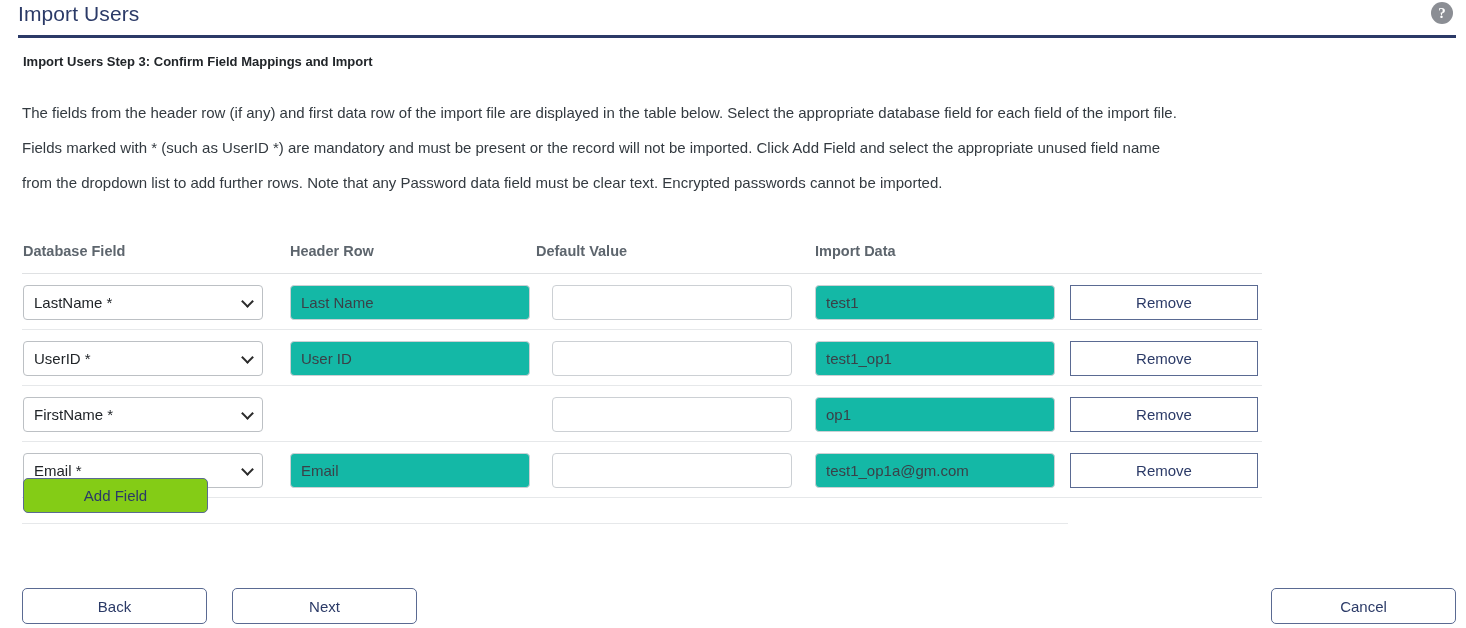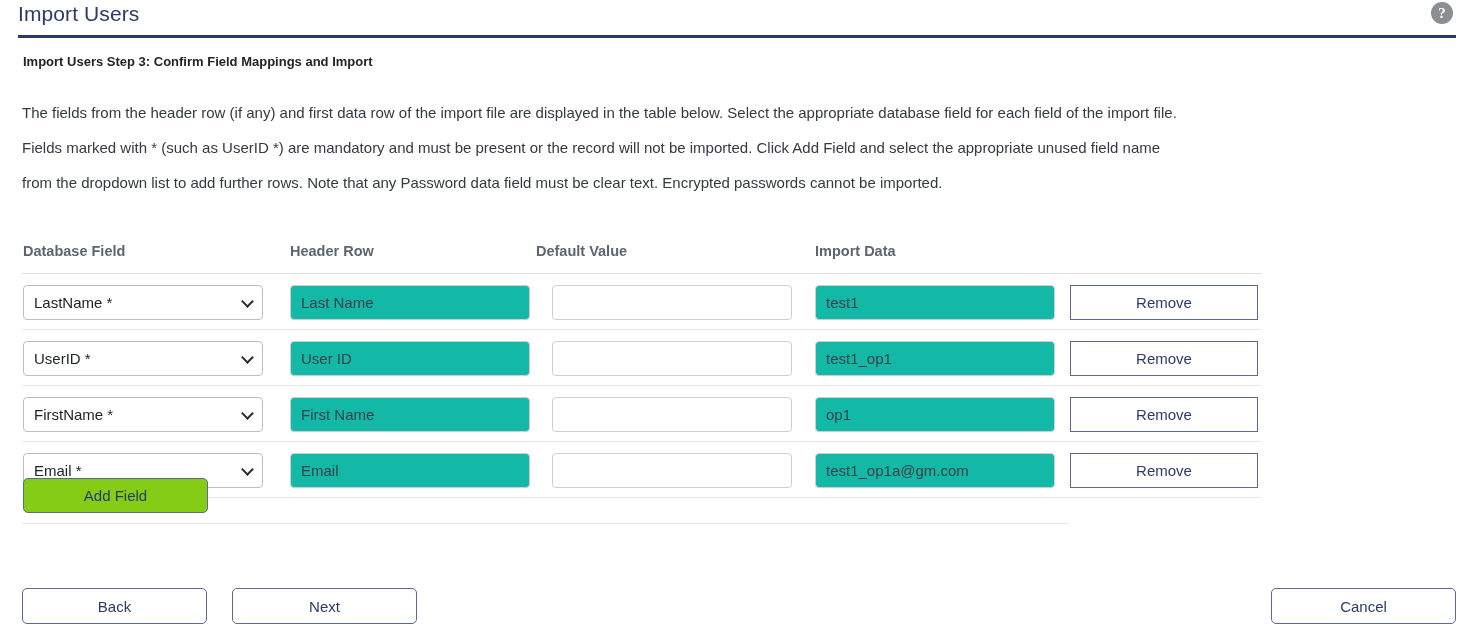--- a/index.html
+++ b/index.html
@@ -290,23 +290,20 @@
 
   <div class="map-row">
     <div class="cell c0">
       <div class="select-wrap">
         <select class="db-select">
           <option>FirstName *</option>
         </select>
         <span class="select-chevron"></span>
       </div>
     </div>
-    <div class="cell c1">
-      <input class="txt-input readonly" type="text" readonly="" value="First Name" style="">
-    </div>
     <div class="cell c2">
       <input class="txt-input" type="text" value="" style="">
     </div>
     <div class="cell c3">
       <input class="txt-input readonly" type="text" readonly="" value="op1" style="">
     </div>
     <div class="cell c4">
       <button class="remove-btn">Remove</button>
     </div>
   </div>

